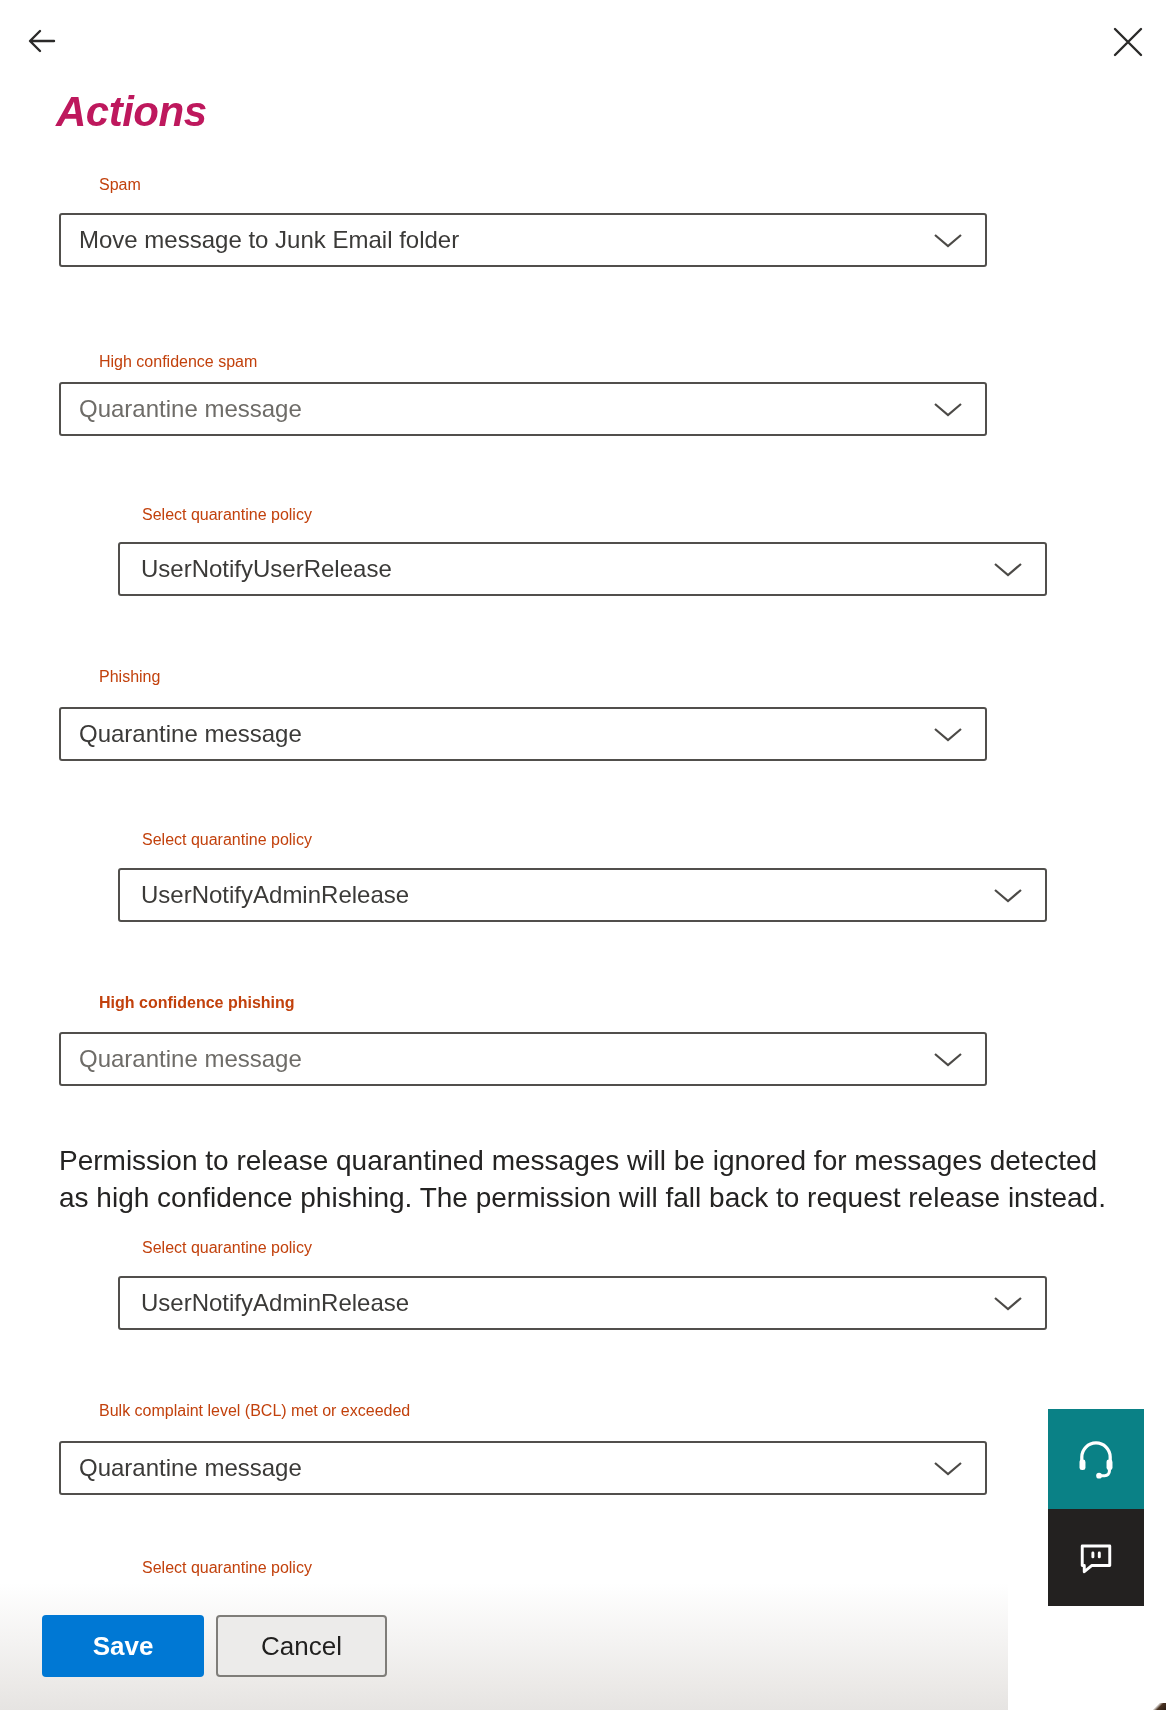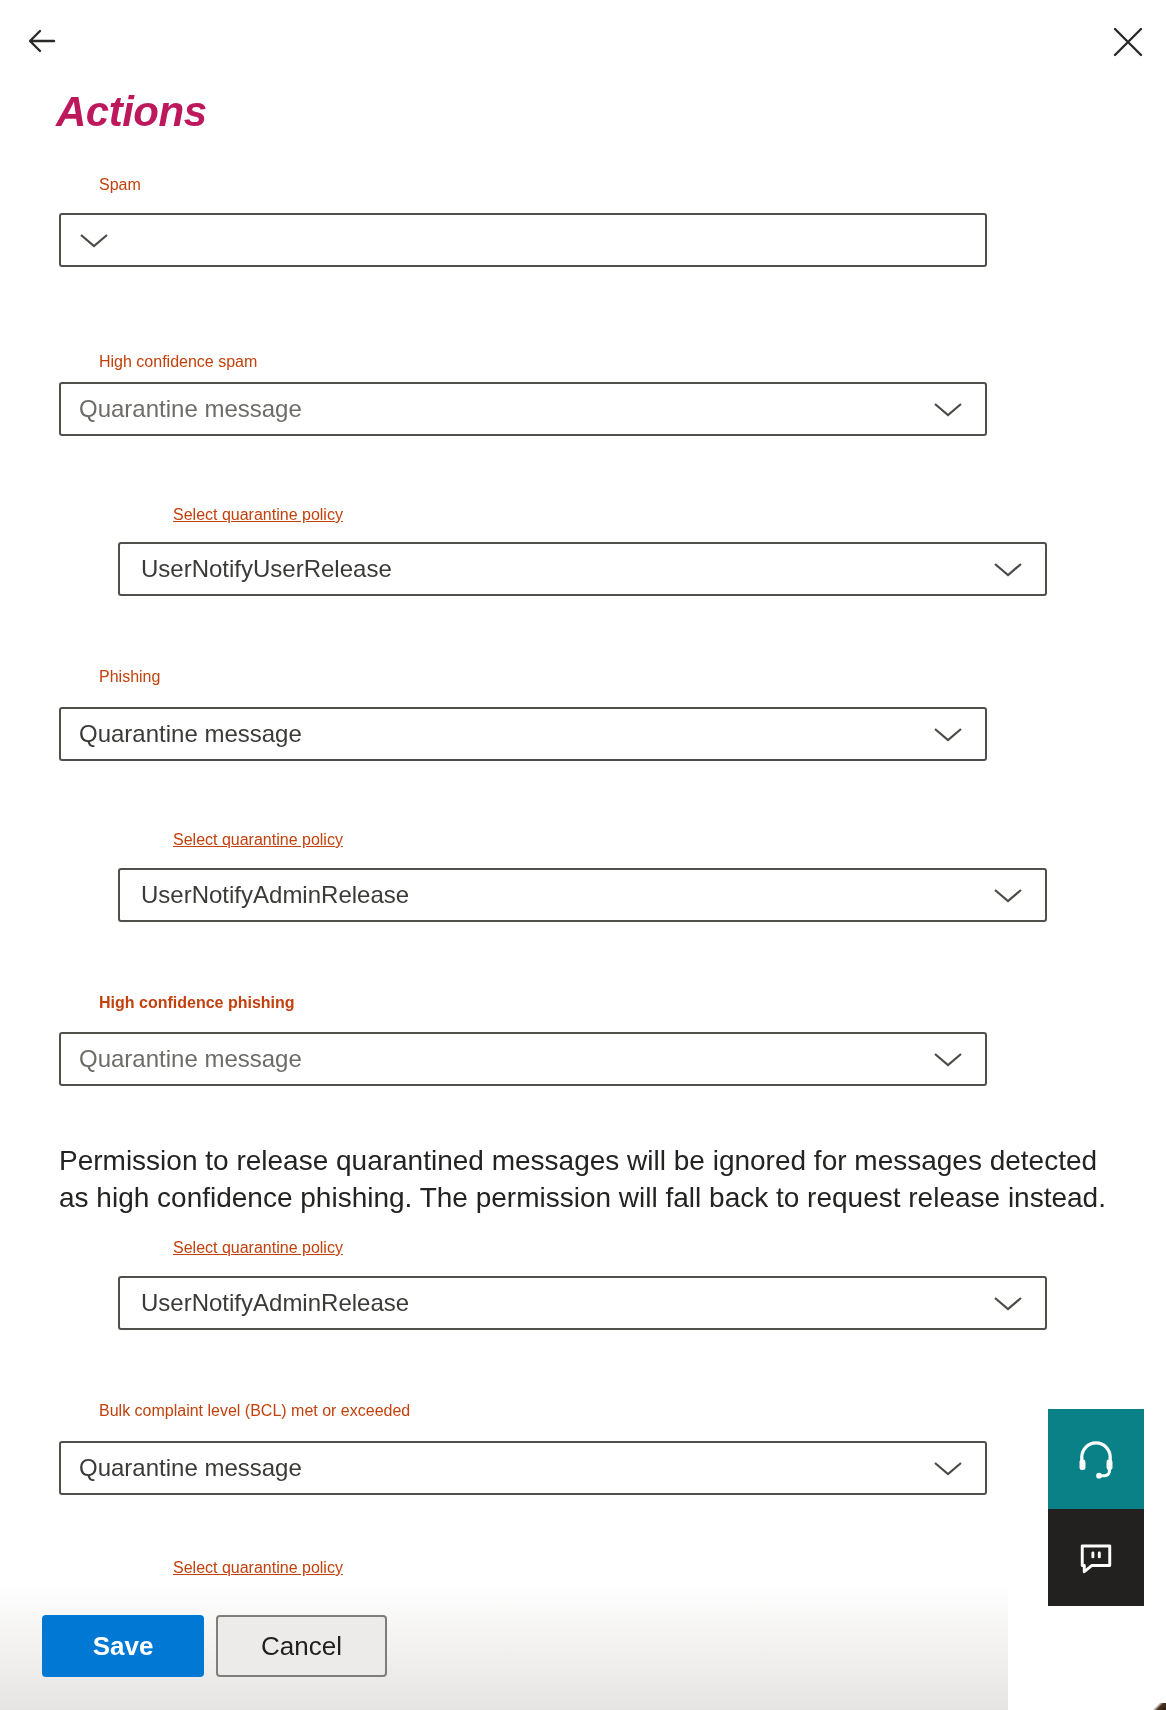--- a/index.html
+++ b/index.html
@@ -8,21 +8,21 @@
     background:#ffffff;
     font-family:"Liberation Sans","DejaVu Sans",sans-serif;
     -webkit-font-smoothing:antialiased;
   }
   
   .icon-btn{position:absolute;width:40px;height:40px;display:flex;align-items:center;justify-content:center;cursor:pointer;background:transparent;border:none;padding:0;}
   
   .title{position:absolute;left:56px;top:88px;font-size:42px;font-weight:700;color:#be185d;letter-spacing:-0.5px;font-style:italic;}
   
   .lbl{position:absolute;left:59px;font-size:16px;line-height:28px;color:#c2410c;white-space:nowrap;margin-left:40px;}
-  .lbl.indent{left:133px;text-decoration:underline;}
+  .lbl.indent{left:102px;}
   
   .box{
     position:absolute;left:59px;width:928px;height:54px;box-sizing:border-box;
     border:2px solid #514f4c;border-radius:3px;background:#ffffff;
     display:flex;align-items:center;padding:0 22px 0 18px;cursor:pointer;
   }
   .box.indent{left:118px;width:929px;padding-left:21px;}
   .box .val{font-size:24px;color:#3b3a38;flex:1 1 auto;white-space:nowrap;overflow:hidden;}
   .box .val.muted{color:#6e6c68;}
   .box svg{flex:0 0 auto;}
@@ -57,20 +57,21 @@
 <button class="icon-btn" style="left:1108px;top:22px;">
   <svg width="34" height="34" viewBox="0 0 34 34">
     <path d="M4 4L30 30 M30 4L4 30" fill="none" stroke="#2b2a29" stroke-width="2.4" stroke-linecap="round"></path>
   </svg>
 </button>
 
 <div class="title">Actions</div>
 
 <div class="lbl" style="top:171px;">Spam</div>
 <div class="box" style="top:213px;">
+  <span class="val">Move message to Junk Email folder</span>
   <svg width="30" height="15" viewBox="0 0 30 15">
     <path d="M2 2l13 11L28 2" fill="none" stroke="#4c4a47" stroke-width="2.2"></path>
   </svg>
 </div>
 
 <div class="lbl" style="top:348px;">High confidence spam</div>
 <div class="box" style="top:382px;">
   <span class="val muted">Quarantine message</span>
   <svg width="30" height="15" viewBox="0 0 30 15">
     <path d="M2 2l13 11L28 2" fill="none" stroke="#4c4a47" stroke-width="2.2"></path>

